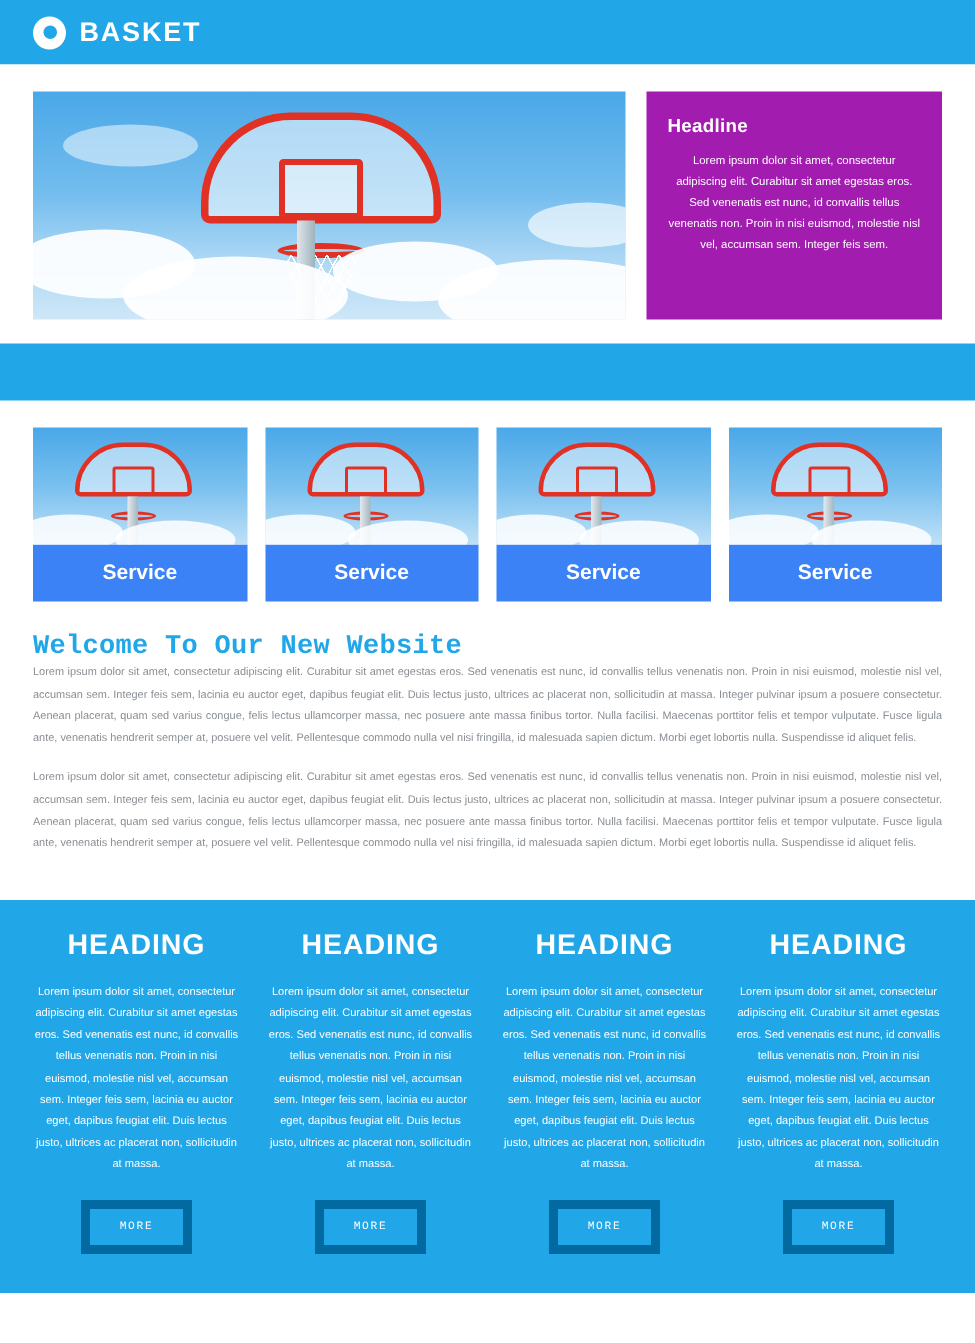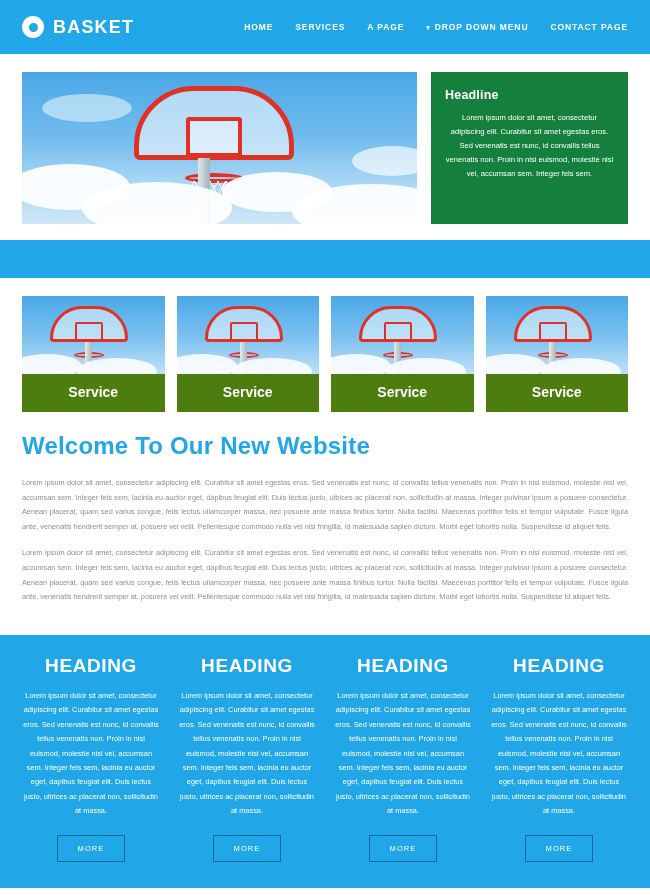--- a/index.html
+++ b/index.html
@@ -4,21 +4,21 @@
 <style>
   * { margin:0; padding:0; box-sizing:border-box; }
   body {
     width:650px; height:895px;
     background:#ffffff;
     font-family:"Liberation Sans", sans-serif;
     overflow:hidden;
   }
   
   .header {
-    height:54px; background:#21a7e8;
+    height:43px; background:#21a7e8;
     display:flex; align-items:center; justify-content:space-between;
     padding:0 22px;
   }
   .brand { display:flex; align-items:center; gap:9px; }
   .brand-logo {
     width:22px; height:22px; border-radius:50%;
     background:#ffffff; position:relative; flex:none;
   }
   .brand-logo:before {
     content:""; position:absolute; left:50%; top:50%;
@@ -75,21 +75,21 @@
     background:
       repeating-linear-gradient(62deg, rgba(255,255,255,.95) 0 1px, transparent 1px 7px),
       repeating-linear-gradient(-62deg, rgba(255,255,255,.95) 0 1px, transparent 1px 7px);
     clip-path:polygon(0 0,100% 0,78% 100%,22% 100%);
   }
   .pole {
     position:absolute; left:176px; top:86px; width:12px; height:66px;
     background:linear-gradient(90deg,#dfe6ea,#9fb3bd);
   }
   .hero-side {
-    flex:1; background:#15803d; color:#ffffff;
+    flex:1; background:#a21caf; color:#ffffff;
     padding:16px 14px; height:152px;
   }
   .hero-side h3 { font-size:12.5px; margin-bottom:9px; letter-spacing:.2px; }
   .hero-side p { font-size:7.6px; line-height:1.85; text-align:center; }
 
   
   .banner {
     background:#21a7e8; color:#ffffff; text-align:center;
     padding:18px 0 20px;
   }
@@ -119,65 +119,58 @@
     margin-left:-15px; border:2px solid #e03124; border-radius:50%;
   }
   .s-pole {
     position:absolute; left:63px; top:46px; width:7px; height:34px;
     background:linear-gradient(90deg,#e3eaee,#a4b6bf);
   }
   .s-cloud { position:absolute; background:#fff; border-radius:50%; opacity:.85; }
   .sc1 { width:70px; height:24px; left:-10px; top:58px; }
   .sc2 { width:80px; height:26px; left:55px; top:62px; }
   .service-label {
-    background:#4d7c0f; color:#ffffff; text-align:center;
+    background:#3b82f6; color:#ffffff; text-align:center;
     font-size:14px; font-weight:bold; padding:10px 0 12px;
   }
 
   
   .welcome { padding:6px 22px 18px; }
   .welcome h2 {
-    color:#21a7e8; font-size:24px; margin-bottom:16px; letter-spacing:.2px;
+    color:#21a7e8; font-size:18px; letter-spacing:.2px;font-family:Liberation Mono, monospace;
   }
   .welcome p {
     color:#8a8f94; font-size:7.3px; line-height:2.0; text-align:justify;
     margin-bottom:12px;
   }
 
   
   .columns {
     background:#21a7e8; color:#ffffff;
     display:flex; gap:18px; padding:20px 22px 26px;
   }
   .col { flex:1; text-align:center; }
   .col h4 {
     font-size:19px; font-weight:bold; letter-spacing:.6px; margin-bottom:12px;
   }
   .col p { font-size:7.4px; line-height:1.95; margin-bottom:16px; }
   .more-btn {
-    display:inline-block; border:1px solid #0369a1; color:#ffffff;
+    display:inline-block; border:6px solid #0369a1; color:#ffffff;
     font-size:7.5px; letter-spacing:1.1px; padding:8px 20px; background:none;
-    font-family:Liberation Sans, sans-serif; cursor:pointer;
+    font-family:Liberation Mono, monospace; cursor:pointer;
   }
 </style>
 </head>
 <body>
 
 <div class="header">
   <div class="brand">
     <span class="brand-logo"></span>
     <span class="brand-name">BASKET</span>
   </div>
-  <nav class="nav">
-    <a class="nav-item">HOME</a>
-    <a class="nav-item">SERVICES</a>
-    <a class="nav-item">A PAGE</a>
-    <a class="nav-item caret">DROP DOWN MENU</a>
-    <a class="nav-item">CONTACT PAGE</a>
-  </nav>
 </div>
 
 <div class="hero">
   <div class="hero-img">
     <span class="cloud c6"></span>
     <span class="cloud c5"></span>
     <span class="board">
       <span class="board-inner"></span>
       <span class="rim"></span>
       <span class="net"></span>

